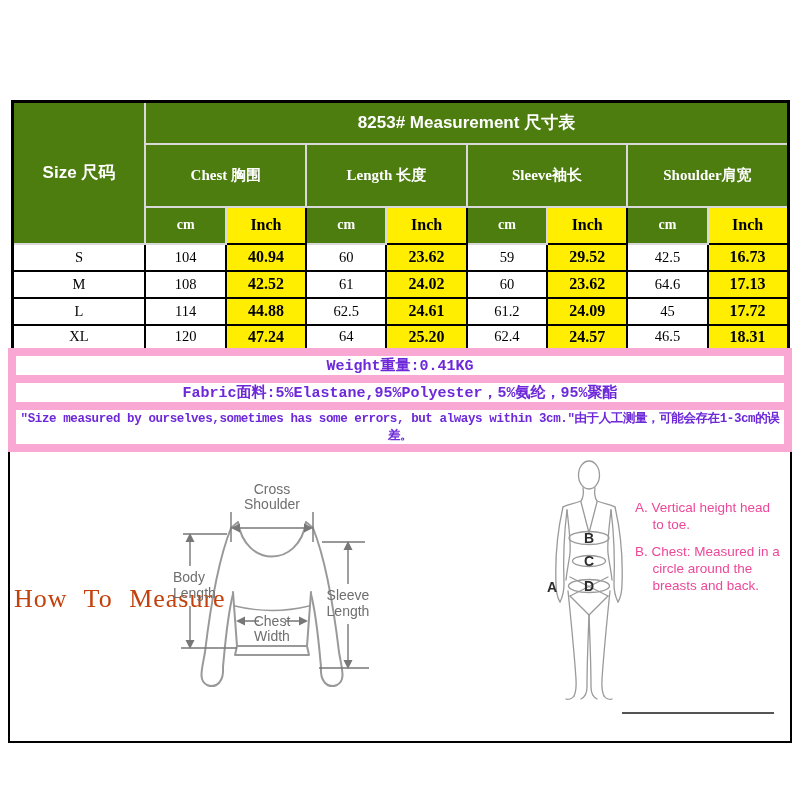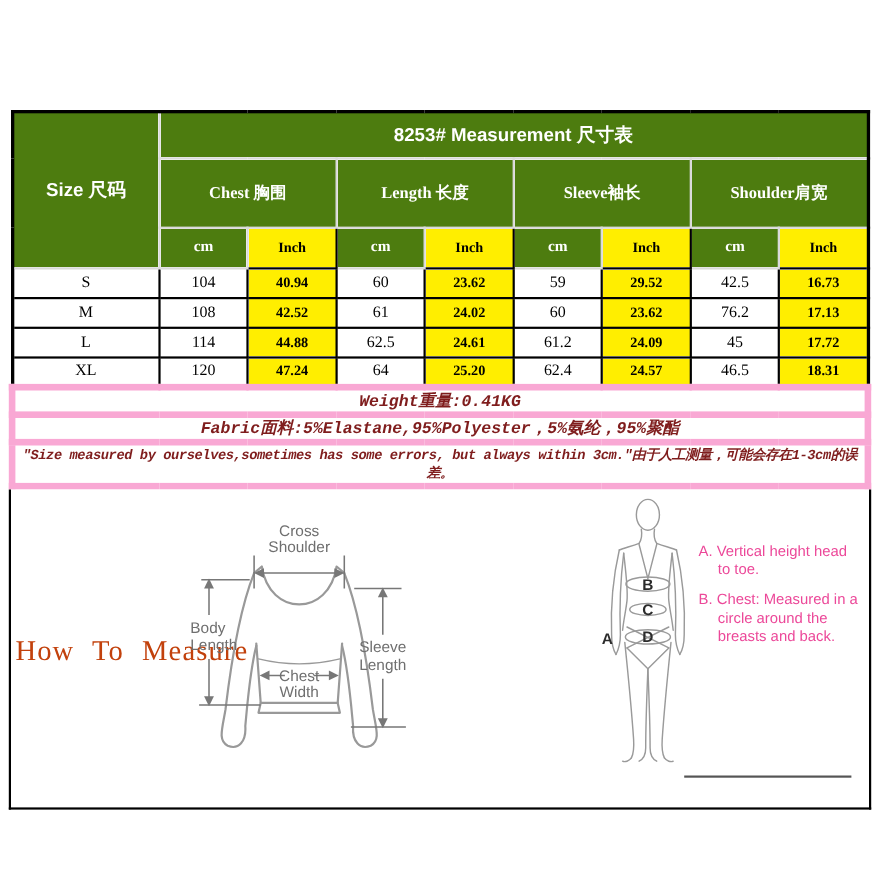--- a/index.html
+++ b/index.html
@@ -8,34 +8,34 @@
   .sheet{position:absolute;left:8px;top:100px;width:784px;}
 
   
   table.chart{border-collapse:collapse;table-layout:fixed;width:784px;
               border:3px solid #000;}
   table.chart td{padding:0;text-align:center;vertical-align:middle;overflow:hidden;}
   td.dk{background:#4d7c0f;color:#fff;border:2px solid #d9d9d9;}
   td.lt{background:#fff;color:#000;border:2px solid #000;
         font-family:"Liberation Serif",serif;font-size:14.5px;}
   td.yl{background:#ffee00;color:#000;border:2px solid #000;
-        font-family:"Liberation Serif",serif;font-size:13px;font-weight:700;}
+        font-family:"Liberation Serif",serif;font-size:16px;font-weight:700;}
   tr.r-title{height:42px;}
   tr.r-group{height:63px;}
   tr.r-unit{height:37px;}
   tr.r-data{height:27px;}
   tr.r-weight{height:20px;}
   tr.r-fabric{height:24px;}
   tr.r-note{height:32px;}
   .t-title{font-size:17px;font-weight:700;font-family:"Liberation Sans",sans-serif;}
   .t-size{font-size:17px;font-weight:700;font-family:"Liberation Sans",sans-serif;}
   .t-group{font-size:15px;font-weight:600;font-family:"Liberation Serif",serif;}
   .t-unit{font-size:14px;font-weight:700;font-family:"Liberation Serif",serif;}
-  td.full{background:#fff;color:#7f1d1d;border:6px solid #f9a8d4;
-          font-family:"Liberation Mono",monospace;font-style:italic;}
+  td.full{background:#fff;color:#6d28d9;border:8px solid #f9a8d4;
+          font-family:"Liberation Mono",monospace;}
   td.f-weight{font-size:15px;font-weight:600;}
   td.f-fabric{font-size:15px;font-weight:600;}
   td.f-note{font-size:12.5px;font-weight:700;letter-spacing:-0.4px;}
 
   
   .measure-box{position:relative;height:289px;border:2px solid #000;border-top:none;
                background:#fff;}
   .htm-heading{position:absolute;left:4px;top:132px;font-family:"Liberation Serif",serif;
                font-size:26px;color:#c2410c;letter-spacing:1px;word-spacing:9px;white-space:nowrap;}
   .garment-svg{position:absolute;left:157px;top:26px;}
@@ -101,21 +101,21 @@
       <td class="yl">16.73</td>
     </tr>
     <tr class="r-data">
       <td class="lt">M</td>
       <td class="lt">108</td>
       <td class="yl">42.52</td>
       <td class="lt">61</td>
       <td class="yl">24.02</td>
       <td class="lt">60</td>
       <td class="yl">23.62</td>
-      <td class="lt">76.2</td>
+      <td class="lt">64.6</td>
       <td class="yl">17.13</td>
     </tr>
     <tr class="r-data">
       <td class="lt">L</td>
       <td class="lt">114</td>
       <td class="yl">44.88</td>
       <td class="lt">62.5</td>
       <td class="yl">24.61</td>
       <td class="lt">61.2</td>
       <td class="yl">24.09</td>

